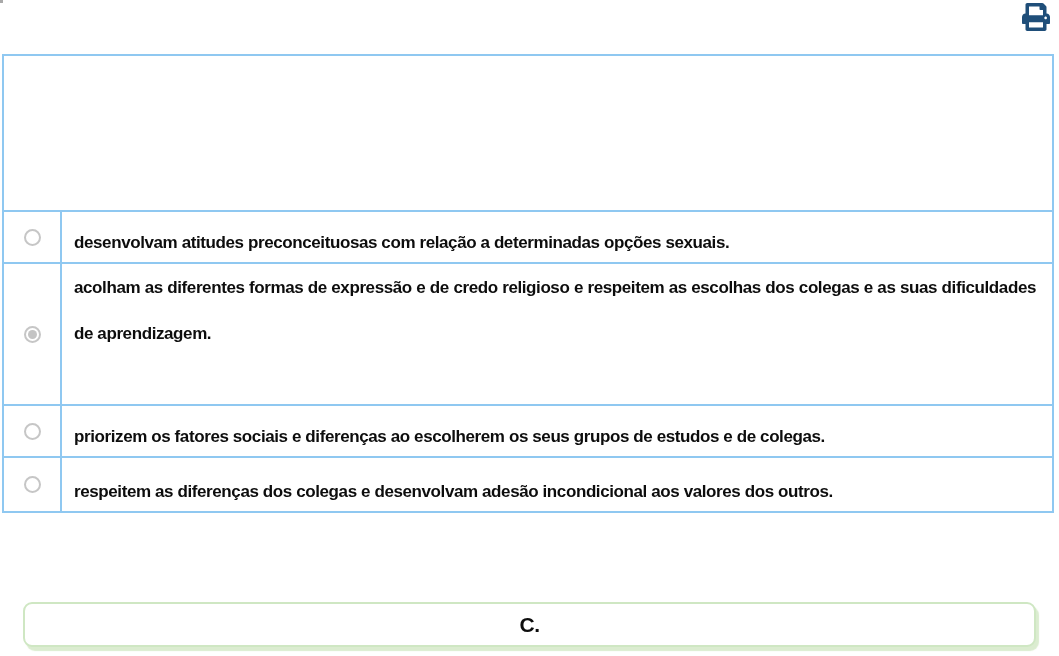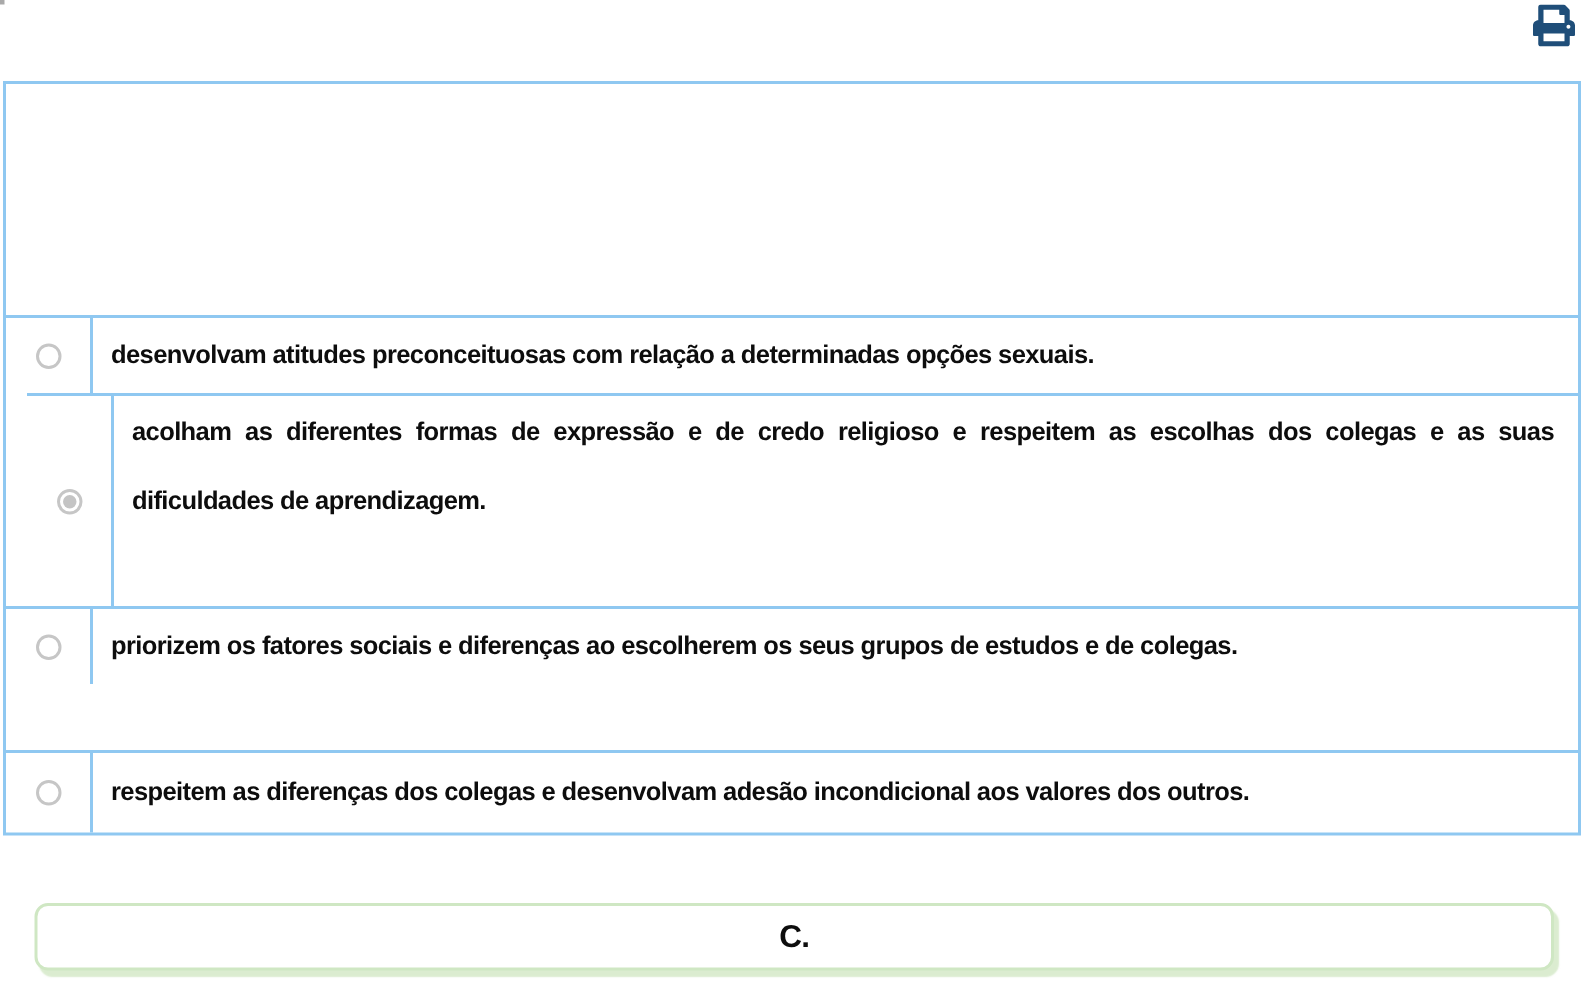--- a/index.html
+++ b/index.html
@@ -21,40 +21,40 @@
     position: absolute; left: 2px; top: 54px; width: 1052px;
     background: #fff; border: 2px solid #8fc8f1;
   }
 
   .statement-cell {
     height: 154px; padding: 10px 14px;
     font-weight: bold; font-size: 17px; color: #111;
   }
 
   .option-row { display: flex; border-top: 2px solid #8fc8f1; min-height: 52px; cursor: pointer; }
-  .option-row.row-3 { min-height: 142px; margin-left: 14px; }
-  .option-row.row-5 { min-height: 55px; margin-top: 44px; }
+  .option-row.row-3 { min-height: 142px; }
+  .option-row.row-5 { min-height: 55px; }
 
   .radio-cell {
     flex: 0 0 58px; width: 58px; border-right: 2px solid #8fc8f1;
     display: flex; align-items: center; justify-content: center;
   }
 
   .radio-button {
     width: 17px; height: 17px; border: 2px solid #c6c6c6; border-radius: 50%;
     background: #fff; position: relative; flex: 0 0 auto;
   }
   .radio-button.selected::after {
     content: ""; position: absolute; left: 50%; top: 50%;
     width: 9px; height: 9px; margin: -4.5px 0 0 -4.5px;
     border-radius: 50%; background: #c4c4c4;
   }
 
   .text-cell {
-    flex: 1 1 auto; display: flex; align-items: center;
+    flex: 1 1 auto; display: flex; align-items: flex-end;
     padding: 6px 16px 6px 12px;
   }
   .option-text {
     font-weight: bold; font-size: 17px; letter-spacing: -0.4px;
     color: #0d0d0d; line-height: 1.55; width: 100%;
   }
   .option-row.row-3 .text-cell { align-items: flex-start; padding-top: 1px; }
   .option-row.row-3 .option-text { text-align: justify; line-height: 2.7; }
 
   .answer-box {

